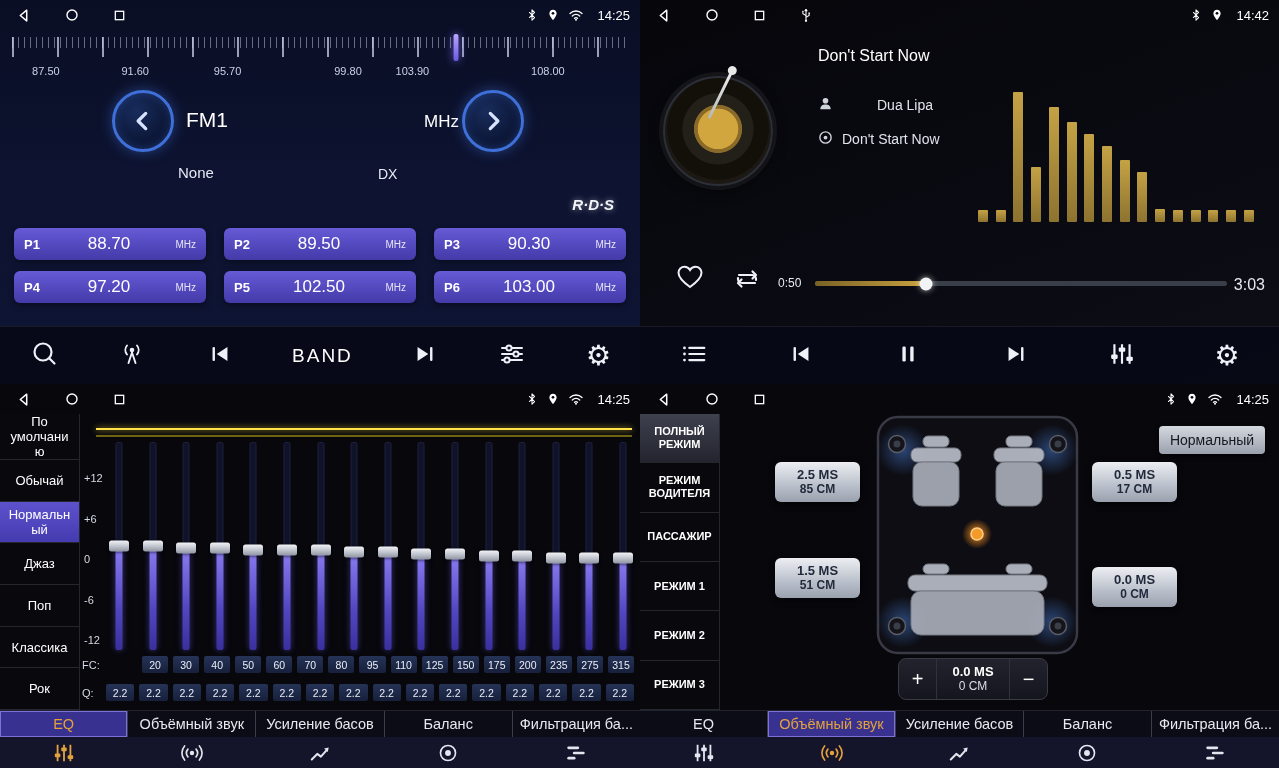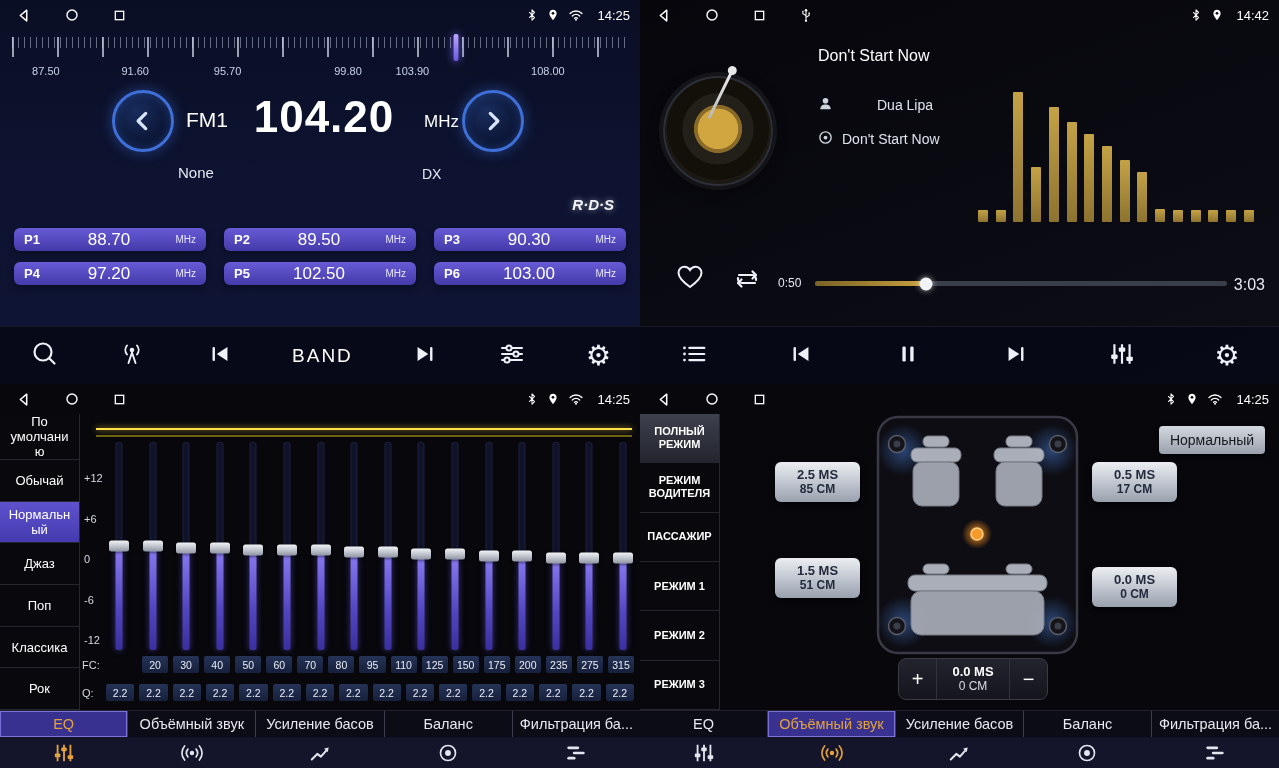--- a/index.html
+++ b/index.html
@@ -21,25 +21,25 @@
   .ticks-a{position:absolute;left:0;right:0;top:3px;height:11px;background:repeating-linear-gradient(90deg,rgba(190,200,225,.5) 0 1px,transparent 1px 6px);}
   .ticks-b{position:absolute;left:0;right:0;top:3px;height:20px;background:repeating-linear-gradient(90deg,rgba(215,222,240,.7) 0 2px,transparent 2px 45px);}
   .scale-indicator{position:absolute;top:0;height:27px;width:5px;border-radius:2px;background:linear-gradient(180deg,#b9a6ff,#6a5ae0);box-shadow:0 0 9px rgba(130,110,255,.85);transform:translateX(-50%);}
   .scale-labels{position:absolute;left:0;right:0;top:31px;height:16px;}
   .scale-label{position:absolute;transform:translateX(-50%);font-size:11px;color:#c9d2e8;white-space:nowrap;}
   .tune-btn{position:absolute;width:62px;height:62px;border-radius:50%;background:radial-gradient(circle at 38% 32%,#182c5c,#0b1432 70%);border:3px solid #3f6fd8;box-shadow:0 0 14px rgba(64,120,230,.45), inset 0 0 10px rgba(64,120,230,.35);display:flex;align-items:center;justify-content:center;cursor:pointer;}
   #tuneDown{left:112px;top:90px;} #tuneUp{left:462px;top:90px;}
   .band-label{position:absolute;left:186px;top:108px;font-size:21px;color:#fff;text-align:right;}
   .pty-label{position:absolute;left:178px;top:164px;font-size:15px;color:#e6eaf4;}
   .freq-big{position:absolute;left:238px;top:92px;width:172px;text-align:center;font-size:44px;font-weight:bold;color:#fff;letter-spacing:1px;}
-  .dx-label{position:absolute;left:378px;top:166px;font-size:14px;color:#e6eaf4;margin-left:44px;}
+  .dx-label{position:absolute;left:378px;top:166px;font-size:14px;color:#e6eaf4;}
   .unit-label{position:absolute;left:424px;top:112px;font-size:17px;color:#fff;}
   .rds{position:absolute;right:26px;top:196px;font-size:15px;font-style:italic;font-weight:bold;color:#f2f4fa;text-shadow:0 0 6px rgba(255,255,255,.55);}
   .preset-grid{position:absolute;left:14px;right:14px;top:228px;display:grid;grid-template-columns:repeat(3,1fr);gap:11px 18px;}
-  .preset-btn{height:23px;border-radius:6px;background:linear-gradient(180deg,#675bd6 0%,#5348bd 55%,#453aa8 100%);display:flex;align-items:center;padding:0 10px;cursor:pointer;border:none;color:#fff;box-shadow:0 2px 6px rgba(0,0,0,.4);font-family:inherit;}
+  .preset-btn{height:32px;border-radius:6px;background:linear-gradient(180deg,#675bd6 0%,#5348bd 55%,#453aa8 100%);display:flex;align-items:center;padding:0 10px;cursor:pointer;border:none;color:#fff;box-shadow:0 2px 6px rgba(0,0,0,.4);font-family:inherit;}
   .p-id{font-size:13px;font-weight:bold;width:26px;text-align:left;}
   .p-freq{flex:1;text-align:center;font-size:17px;}
   .p-unit{font-size:10px;opacity:.85;width:28px;text-align:right;}
 
   
   .toolbar{position:absolute;left:0;right:0;bottom:0;height:58px;background:rgba(7,9,22,.92);border-top:1px solid rgba(255,255,255,.07);display:flex;align-items:center;justify-content:space-around;z-index:4;}
   .tb-btn{background:none;border:none;display:flex;align-items:center;justify-content:center;cursor:pointer;color:#eef1f8;font-family:inherit;}
   .band-word{font-size:19px;letter-spacing:2px;color:#fff;}
   .gear-glyph{font-family:"DejaVu Sans",sans-serif;font-size:28px;line-height:28px;color:#eef1f8;}
   .pause-icn rect{fill:#eef1f8;}
@@ -168,21 +168,20 @@
         </div>
     </div>
 
     <button class="tune-btn" id="tuneDown">
         <svg viewBox="0 0 24 24" width="26" height="26" fill="none" stroke="#d8e4ff" stroke-width="3" stroke-linecap="round" stroke-linejoin="round">
           <path d="M14.5 5 L7.5 12 L14.5 19"></path>
         </svg>
       </button>
     <div class="band-label">FM1</div>
     <div class="pty-label">None</div>
-    <div class="freq-big">104.20</div>
     <div class="unit-label">MHz</div>
     <div class="dx-label">DX</div>
     <button class="tune-btn" id="tuneUp">
         <svg viewBox="0 0 24 24" width="26" height="26" fill="none" stroke="#d8e4ff" stroke-width="3" stroke-linecap="round" stroke-linejoin="round">
           <path d="M9.5 5 L16.5 12 L9.5 19"></path>
         </svg>
       </button>
     <div class="rds">R·D·S</div>
 
     <div class="preset-grid" id="presetGrid">

